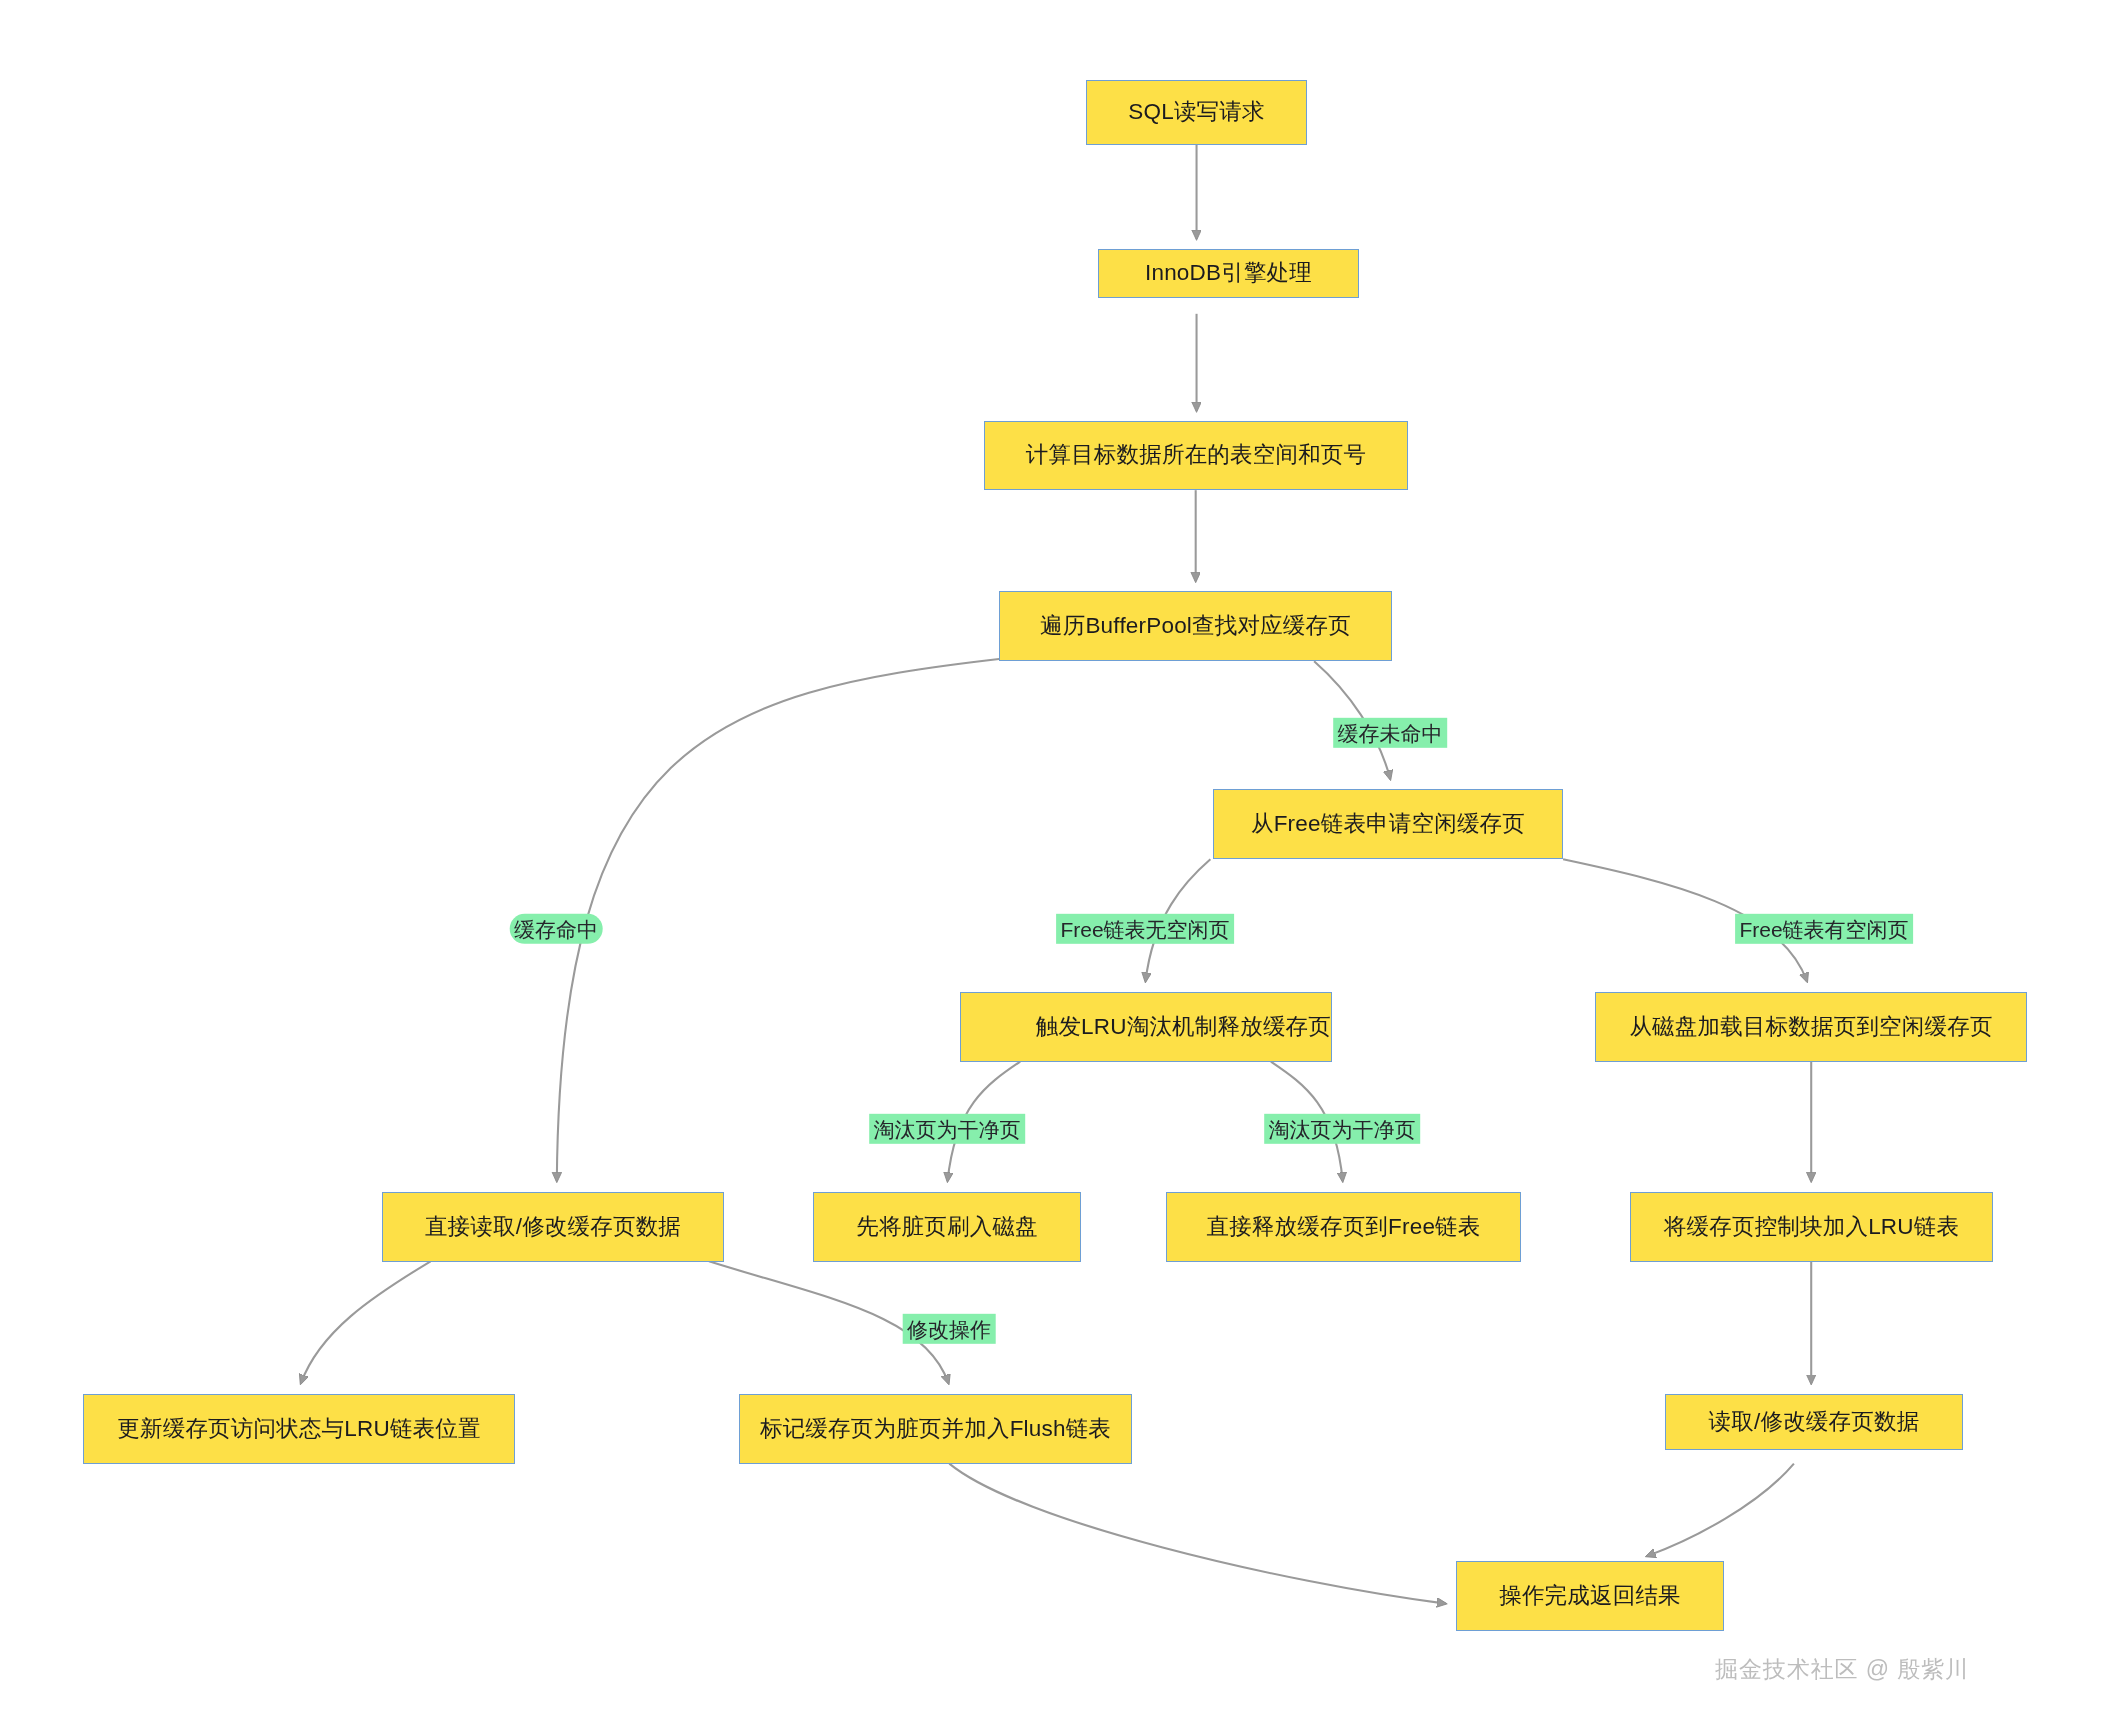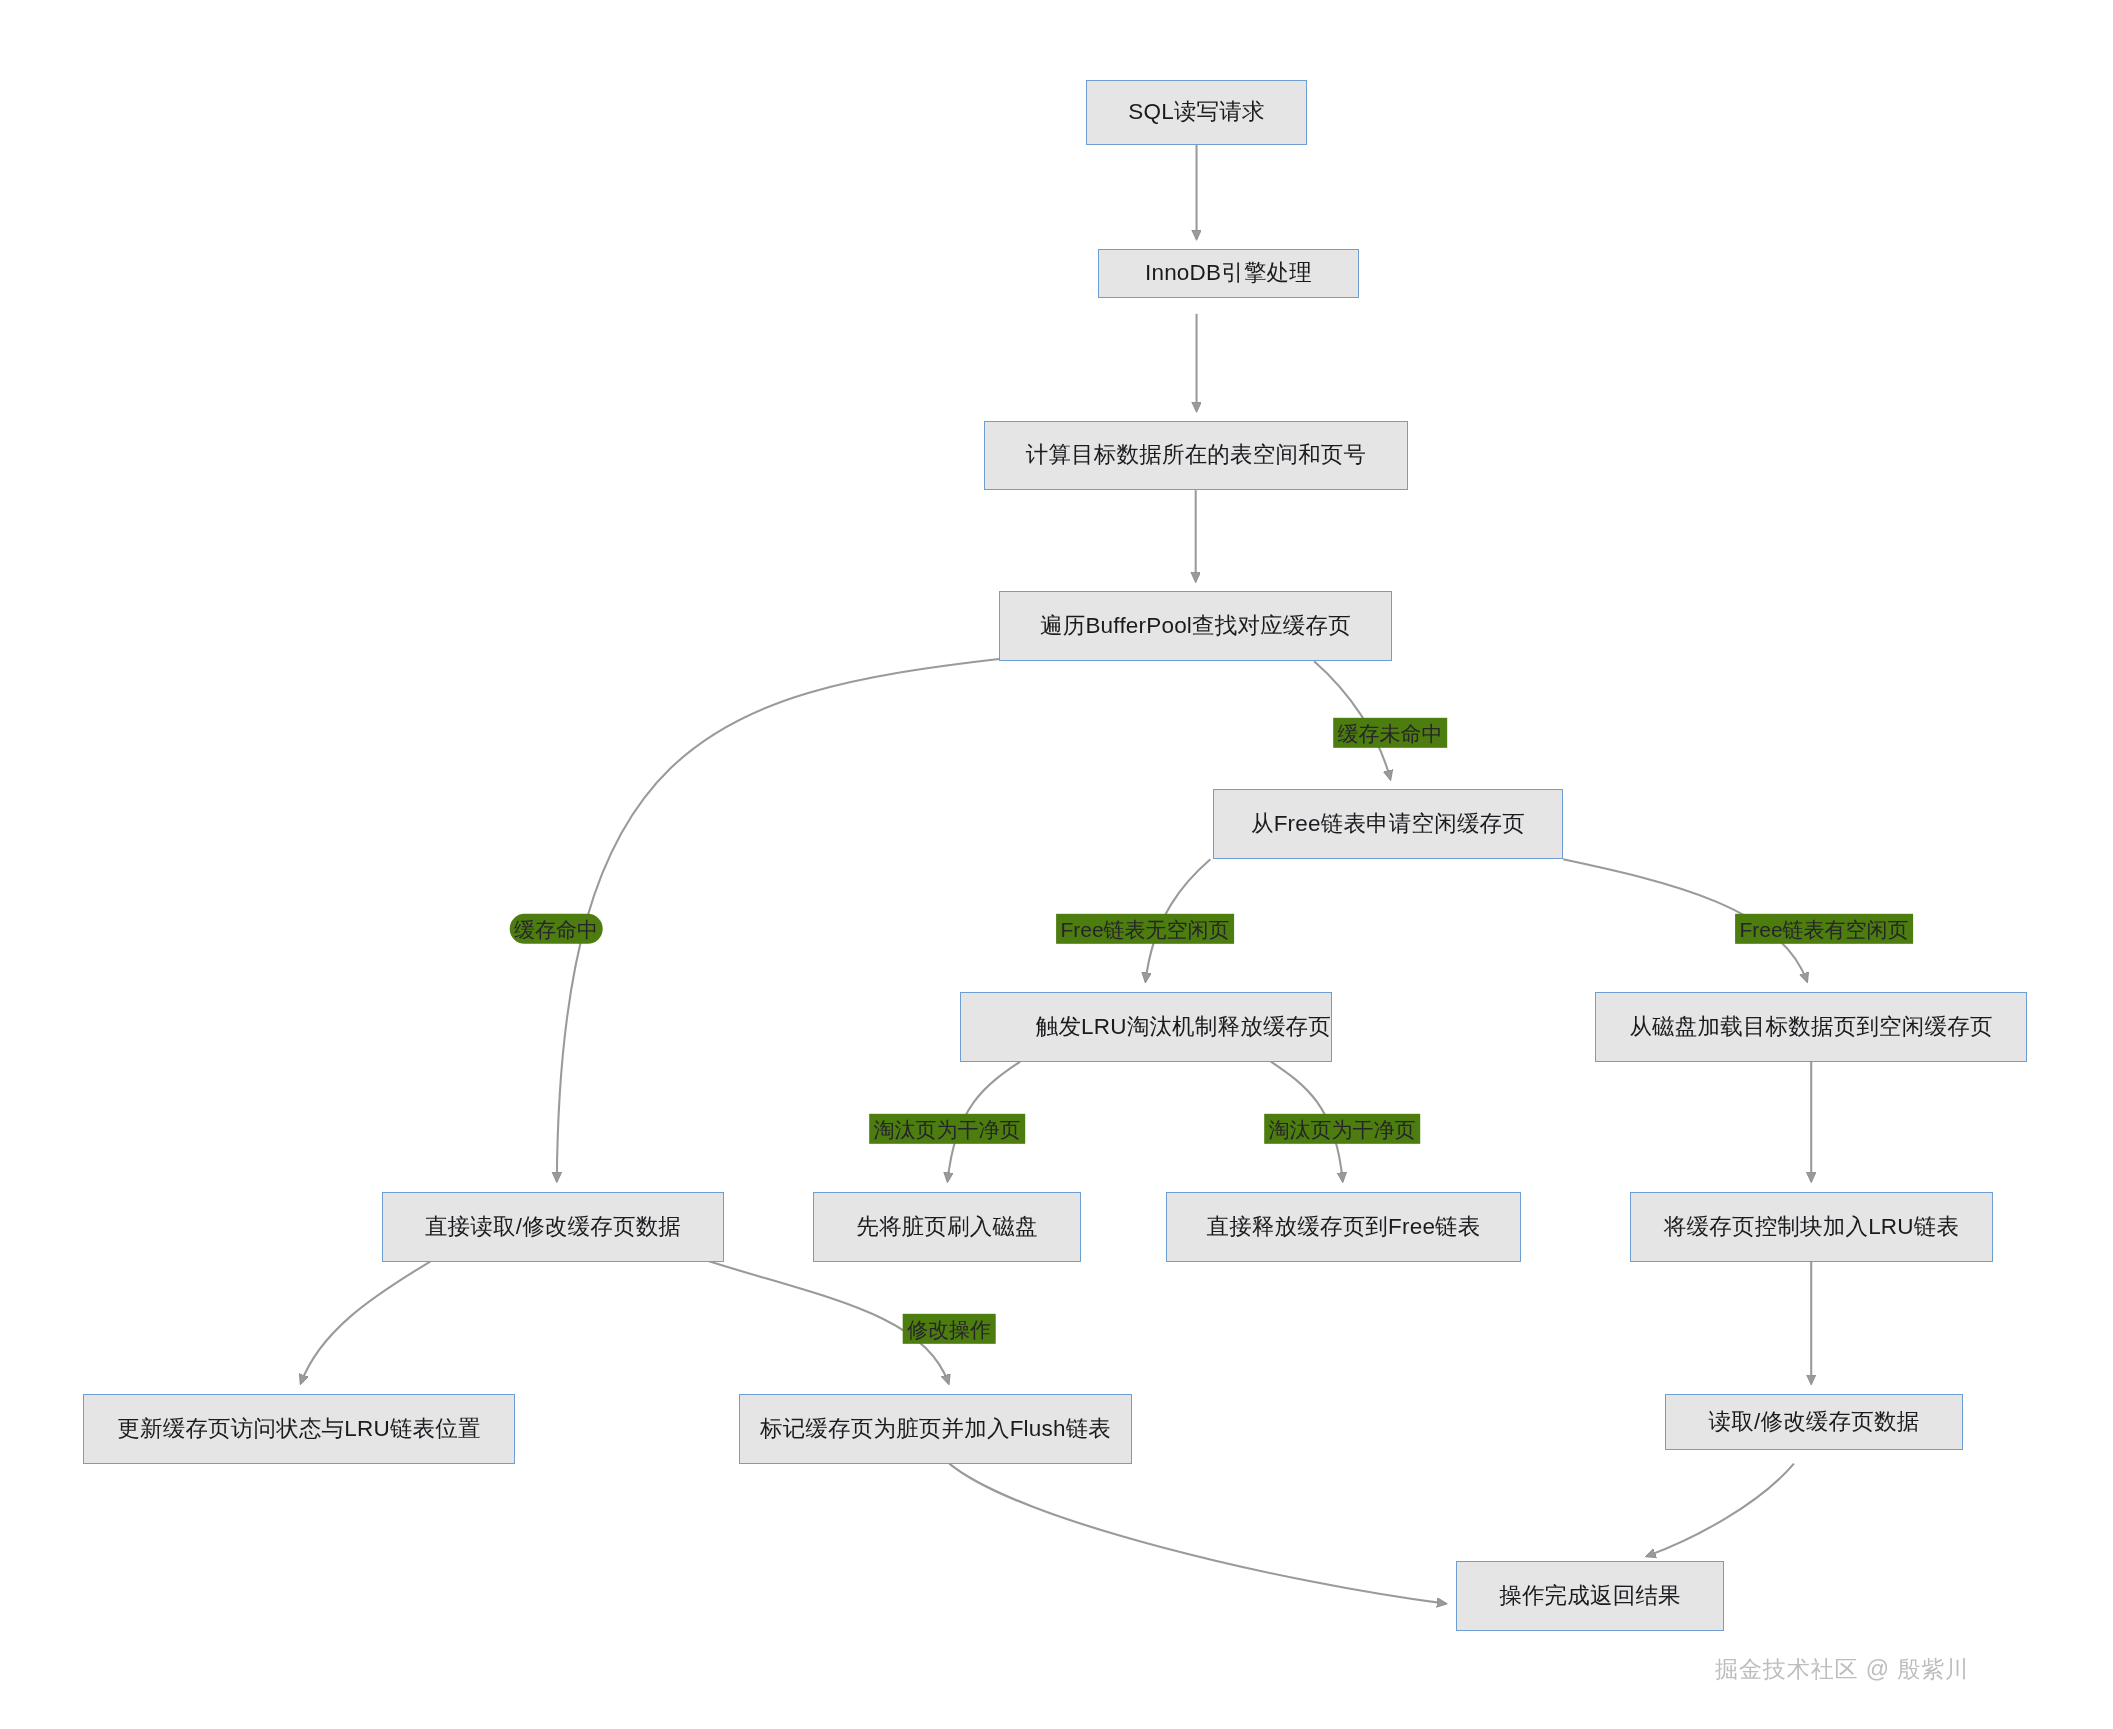--- a/index.html
+++ b/index.html
@@ -19,36 +19,36 @@
     position: absolute;
     left: 0;
     top: 0;
     width: 2113px;
     height: 1729px;
     pointer-events: none;
   }
   .node {
     position: absolute;
     box-sizing: border-box;
-    background: #e5e5e5;
+    background: #fde047;
     border: 1.7px solid #6e9fd4;
     display: flex;
     align-items: center;
     justify-content: center;
     color: #1b1b1f;
     font-size: 22.5px;
     line-height: 1.25;
     text-align: center;
     letter-spacing: 0.2px;
     white-space: nowrap;
   }
   .edge-label {
     position: absolute;
     box-sizing: border-box;
-    background: #4d7c0f;
+    background: #86efac;
     color: #25252a;
     font-size: 21px;
     line-height: 1.2;
     padding: 2.6px 4.3px;
     white-space: nowrap;
     transform: translate(-50%, -50%);
   }
   .watermark {
     position: absolute;
     color: #bdbdbd;

